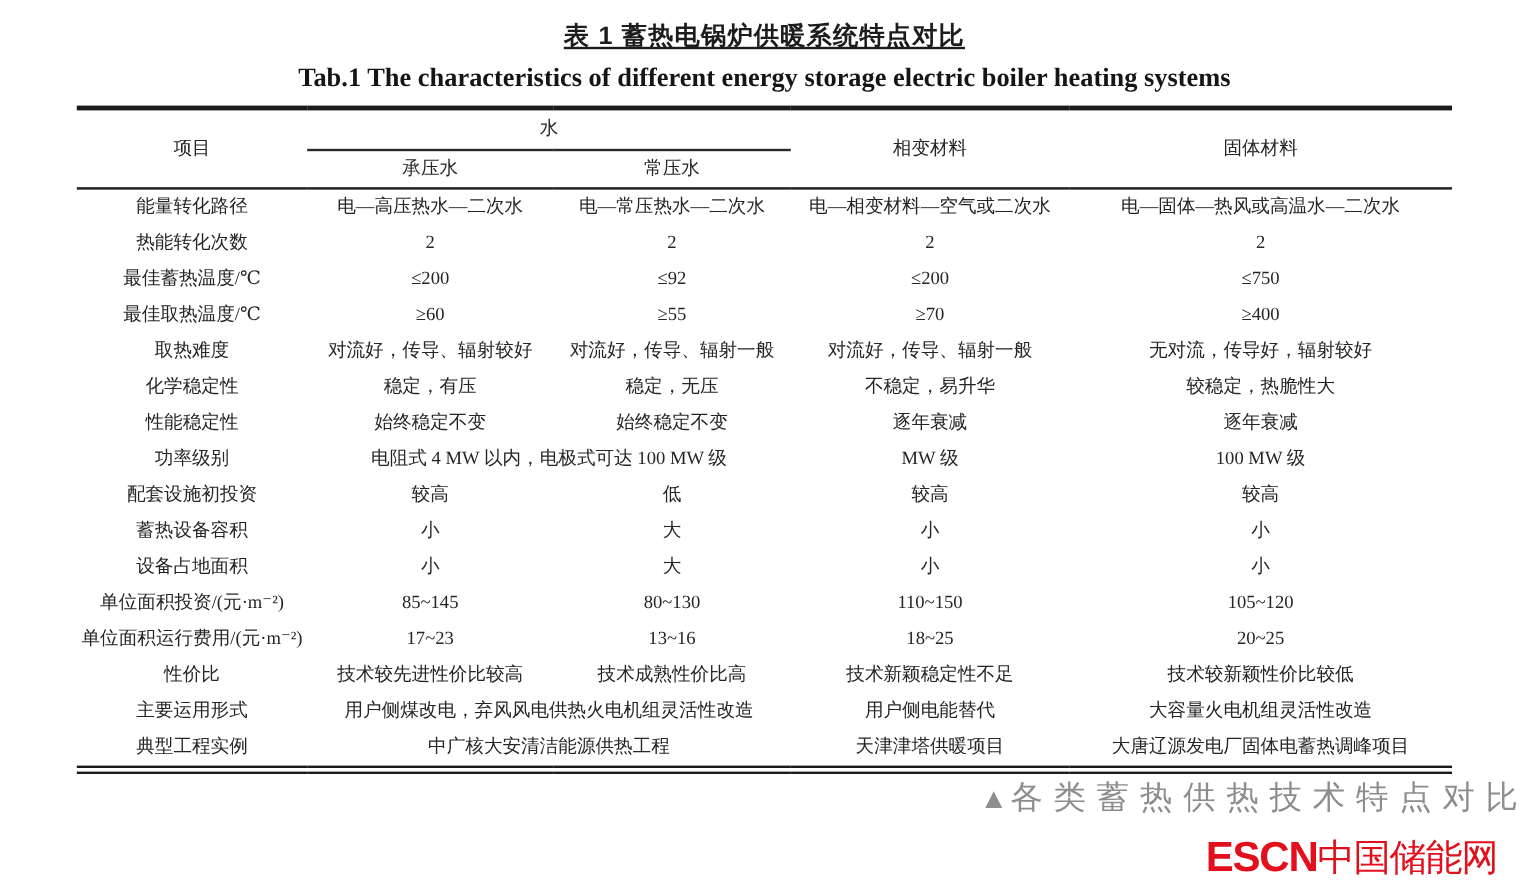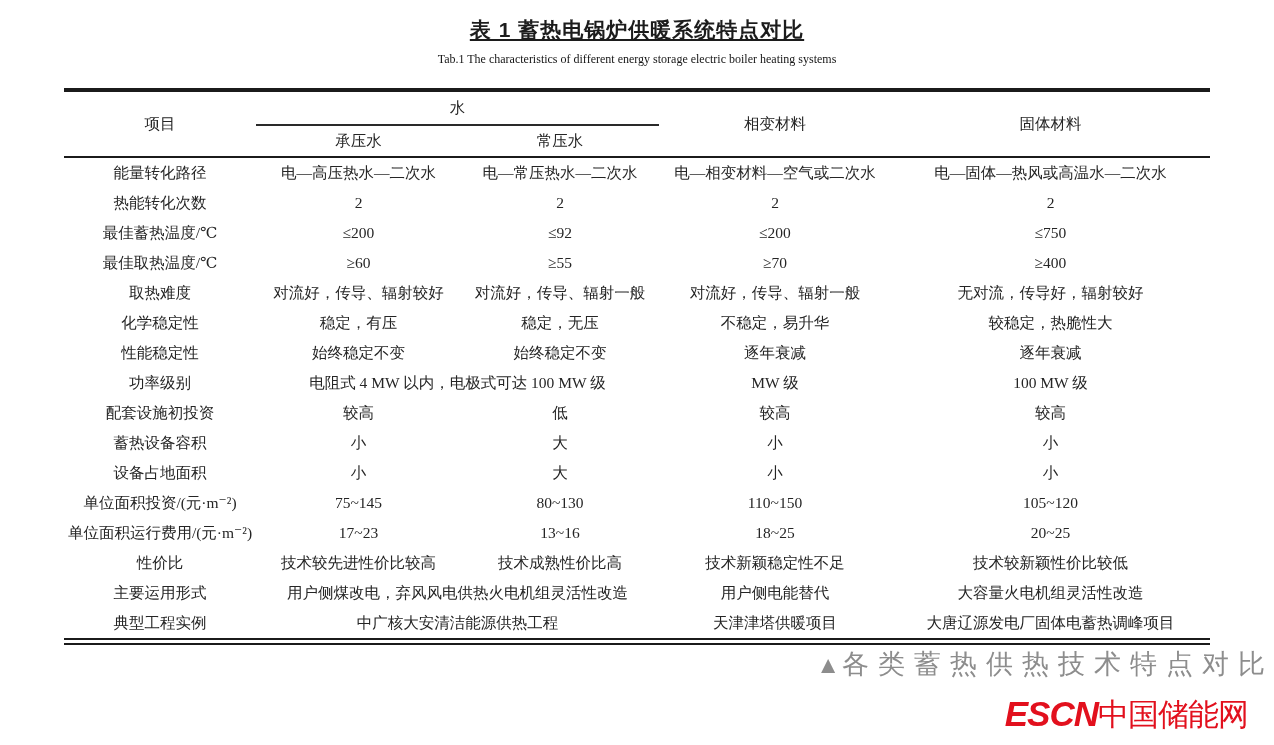--- a/index.html
+++ b/index.html
@@ -15,21 +15,21 @@
     position: absolute; top: 16px; left: 0; width: 100%;
     text-align: center;
     font-family: "Liberation Sans", "DejaVu Sans", sans-serif;
     font-weight: bold; font-size: 21px; letter-spacing: 1px;
     color: #1c1c1c;
     text-decoration: underline;
   }
   .title-en {
     position: absolute; top: 52px; left: 0; width: 100%;
     text-align: center;
-    font-weight: normal; font-size: 12px;
+    font-weight: bold; font-size: 22px;
     color: #151515;
   }
   .tablewrap { position: absolute; top: 88px; left: 64px; width: 1146px; }
   table.cmp {
     width: 1146px;
     border-collapse: collapse;
     table-layout: fixed;
     border-top: 4px solid #1b1b1b;
     border-bottom: 7px double #1b1b1b;
     font-size: 15.5px;
@@ -57,21 +57,20 @@
   }
   .caption .tri { font-size: 24px; letter-spacing: 2px; color: #8d8d8d; }
   .logo {
     position: absolute; top: 694px; right: 26px;
     color: #e2101d; white-space: nowrap;
   }
   .logo-en {
     font-family: "Liberation Sans", "DejaVu Sans", sans-serif;
     font-weight: 800; font-size: 35px; letter-spacing: -1px;
     vertical-align: baseline;
-    font-style: italic;
   }
   .logo-cn {
     font-family: "Liberation Sans", "DejaVu Sans", sans-serif;
     font-weight: normal; font-size: 31px; letter-spacing: -1px;
     vertical-align: 1px;
   }
 </style>
 </head>
 <body>
 
@@ -171,21 +170,21 @@
         </tr>
         <tr>
           <td class="row-label">设备占地面积</td>
           <td>小</td>
           <td>大</td>
           <td>小</td>
           <td>小</td>
         </tr>
         <tr>
           <td class="row-label">单位面积投资/(元·m⁻²)</td>
-          <td>75~145</td>
+          <td>85~145</td>
           <td>80~130</td>
           <td>110~150</td>
           <td>105~120</td>
         </tr>
         <tr>
           <td class="row-label">单位面积运行费用/(元·m⁻²)</td>
           <td>17~23</td>
           <td>13~16</td>
           <td>18~25</td>
           <td>20~25</td>

